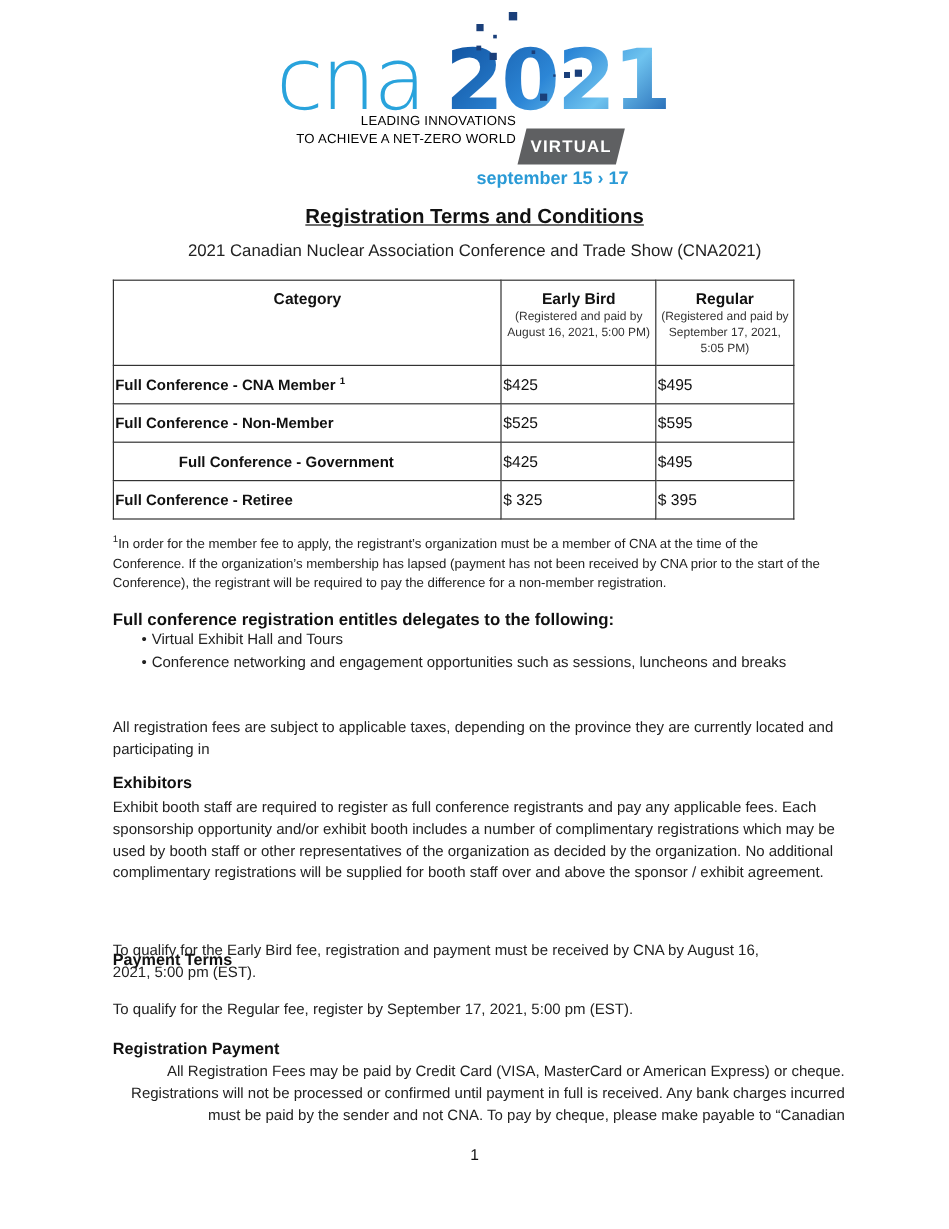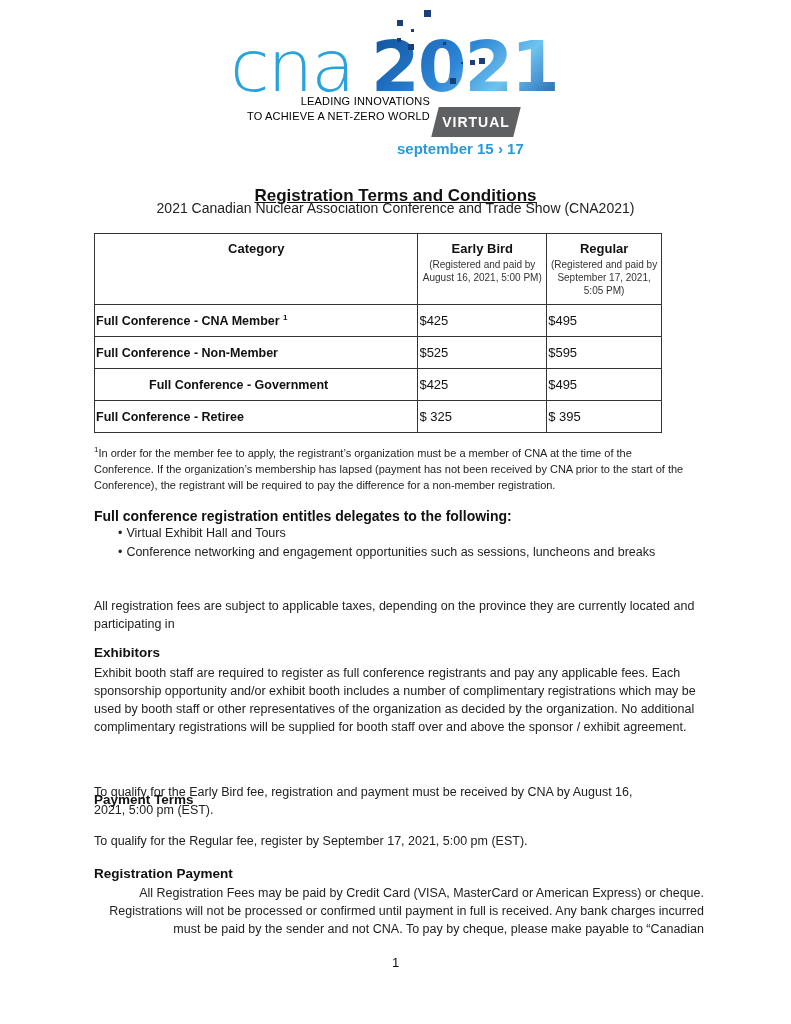--- a/index.html
+++ b/index.html
@@ -19,21 +19,21 @@
   .px { position: absolute; background: #1a3f7a; }
   .logo-tag { position: absolute; right: 140px; top: 86px; text-align: right; font-size: 11px;
               line-height: 15px; color: #000000; letter-spacing: 0.2px; }
   .logo-virtual { position: absolute; left: 210px; top: 99px; width: 82px; height: 30px;
                   background: #5f6062; transform: skewX(-14deg); }
   .logo-virtual span { display: block; transform: skewX(14deg); color: #fff; font-weight: bold;
                        font-size: 14px; line-height: 30px; text-align: center; letter-spacing: 1px; }
   .logo-date { position: absolute; left: 172px; top: 132px; font-size: 15px; font-weight: bold; color: #2a9ad6; }
 
   .title { left: 0; width: 791px; top: 171px; text-align: center; font-size: 17px; font-weight: bold;
-           text-decoration: underline; margin-top: 15px; }
+           text-decoration: underline; }
   .subtitle { left: 0; width: 791px; top: 200px; text-align: center; font-size: 14px; color: #222; }
 
   table.fees { position: absolute; left: 94px; top: 233px; width: 568px; border-collapse: collapse; }
   table.fees td, table.fees th { border: 1.5px solid #333; vertical-align: middle; }
   table.fees th { vertical-align: top; padding-top: 7px; height: 62px; font-size: 13px; }
   table.fees th .sub { display: block; font-weight: normal; font-size: 10px; line-height: 13px; color: #333; margin-top: 2px; }
   table.fees td { height: 29px; font-size: 13px; }
   table.fees td.cat { font-weight: bold; font-size: 12.5px; }
   col.c1 { width: 324px; } col.c2 { width: 129px; } col.c3 { width: 115px; }
   sup { font-size: 8px; }

